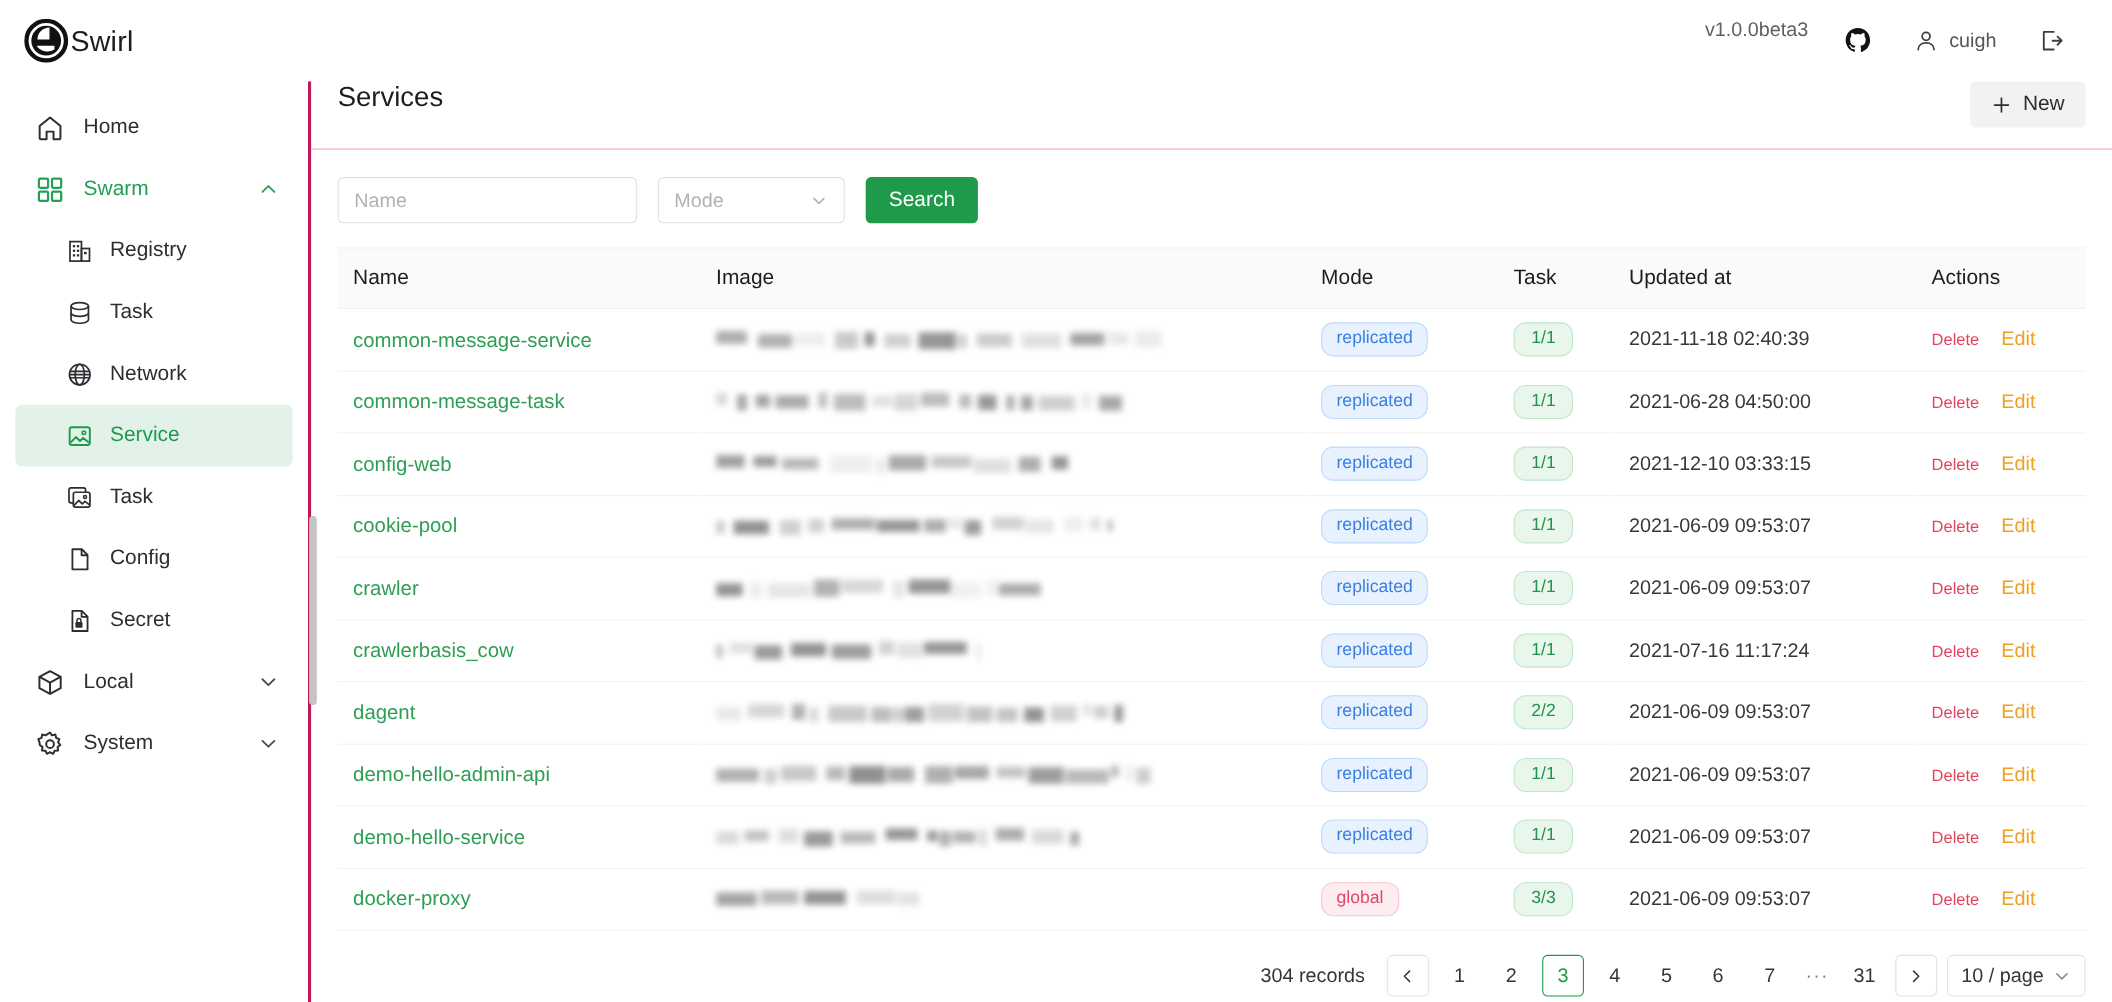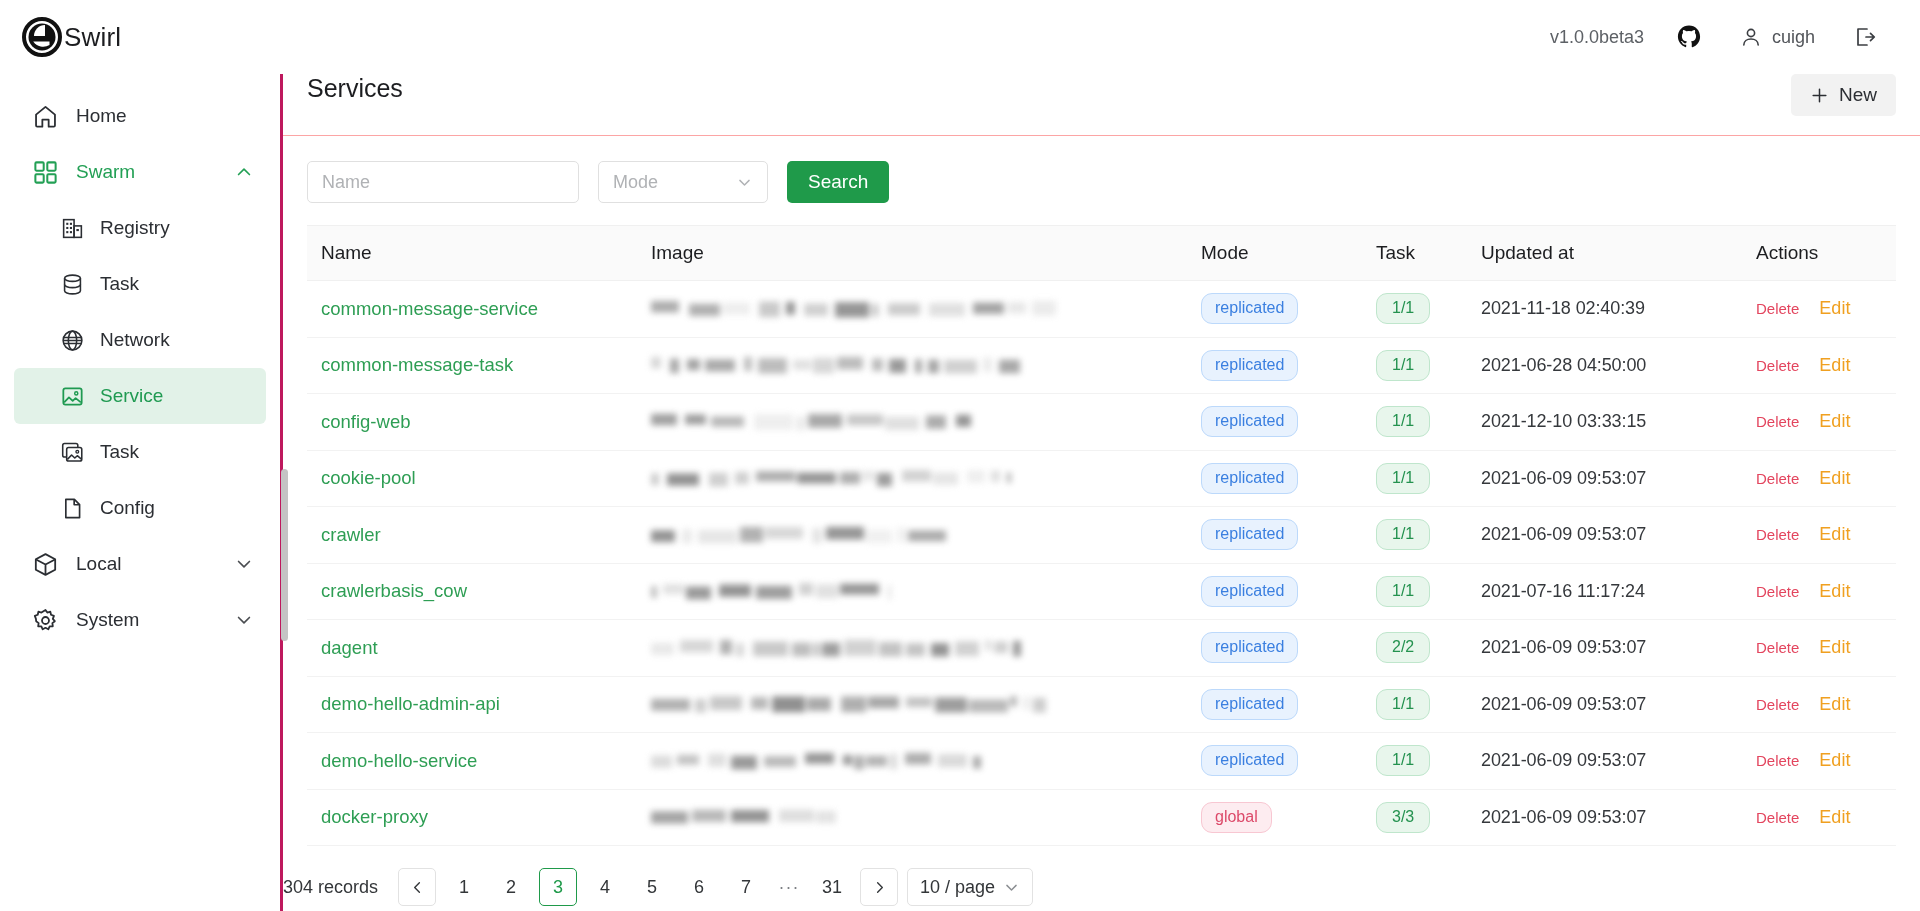--- a/index.html
+++ b/index.html
@@ -19,21 +19,21 @@
     padding: 0 24px 0 22px;
     background: #ffffff;
     position: relative;
   }
   .brand { display: flex; align-items: center; gap: 2px; }
   .brand-logo { width: 40px; height: 40px; flex: 0 0 40px; display:block; }
   .brand-name {
     font-size: 26px; font-weight: 400; color: #1c1d20; letter-spacing: .2px;
   }
   .topbar-spacer { flex: 1 1 auto; }
-  .topbar-right { display: flex; align-items: center; gap: 0; }
+  .topbar-right { display: flex; gap: 0; }
   .tb-item {
     display: flex; align-items: center; gap: 9px;
     padding: 0 19px; height: 40px; font-size: 18px; color: #52555a;
     white-space: nowrap;
   }
   .tb-version { color: #5d6166; font-size: 18px; padding-right: 14px; }
   .tb-icon { width: 24px; height: 24px; display: block; }
 
   
   .layout { display: flex; height: 837px; }
@@ -174,21 +174,21 @@
   .badge.replicated { background:#e8f2fe; border-color:#bcd9fb; color:#3a7fe0; }
   .badge.global { background:#fdecf0; border-color:#f8c7d2; color:#dc4a6a; }
   .badge.task { background:#e8f6ec; border-color:#bfe6cc; color:#24924f; padding: 6px 15px 7px;}
 
   .date { color: #35383c; font-size: 18px; letter-spacing: -0.1px;}
   .act-del { color:#e3455e; cursor:pointer; margin-right: 20px; font-size: 15px;}
   .act-edit { color:#f0a020; cursor:pointer; font-size: 18px;}
 
   
   .pager {
-    display: flex; align-items: center; 
+    display: flex; align-items: center; justify-content: flex-end;
     gap: 9px;
     padding: 22px 24px 0 0;
   }
   .records { font-size: 18px; color:#333639; margin-right: 11px; }
   .pg-btn {
     min-width: 38px; height: 38px;
     border: 1px solid #e2e2e2; border-radius: 5px;
     background:#fff; display:flex; align-items:center; justify-content:center;
     font-size: 18px; color:#333639; cursor:pointer; font-family: inherit;
     padding: 0 7px;
@@ -325,20 +325,29 @@
 
 
     <div class="nav-item sub">
       <svg class="ni-icon" viewBox="0 0 24 24">
         <path d="M5.6 3.2h8.2l5 5v12.6H5.6z" fill="none" stroke="#2b2e33" stroke-width="1.6" stroke-linejoin="round"></path>
         <path d="M13.6 3.3v5.1h5.1" fill="none" stroke="#2b2e33" stroke-width="1.6" stroke-linejoin="round"></path>
       </svg>
       <span class="ni-label">Config</span>
     </div>
 
+    <div class="nav-item sub">
+      <svg class="ni-icon" viewBox="0 0 24 24">
+        <path d="M5.6 3.2h8.2l5 5v12.6H5.6z" fill="none" stroke="#2b2e33" stroke-width="1.6" stroke-linejoin="round"></path>
+        <path d="M13.6 3.3v5.1h5.1" fill="none" stroke="#2b2e33" stroke-width="1.6" stroke-linejoin="round"></path>
+        <rect x="8.2" y="13" width="6.2" height="5" rx="1" fill="#2b2e33"></rect>
+        <path d="M9.6 13v-1.5a1.7 1.7 0 0 1 3.4 0V13" fill="none" stroke="#2b2e33" stroke-width="1.3"></path>
+      </svg>
+      <span class="ni-label">Secret</span>
+    </div>
 
     <div class="nav-item">
       <svg class="ni-icon" viewBox="0 0 24 24">
         <path d="M12 2.8 20.6 7.4v9.2L12 21.2 3.4 16.6V7.4z" fill="none" stroke="#2b2e33" stroke-width="1.6" stroke-linejoin="round"></path>
         <path d="M3.6 7.5 12 12l8.4-4.5M12 12v9" fill="none" stroke="#2b2e33" stroke-width="1.6" stroke-linejoin="round"></path>
       </svg>
       <span class="ni-label">Local</span>
       <svg class="ni-chev" viewBox="0 0 24 24">
         <path d="M5.5 9 12 15.4 18.5 9" fill="none" stroke="#4a4d51" stroke-width="2" stroke-linecap="round" stroke-linejoin="round"></path>
       </svg>

